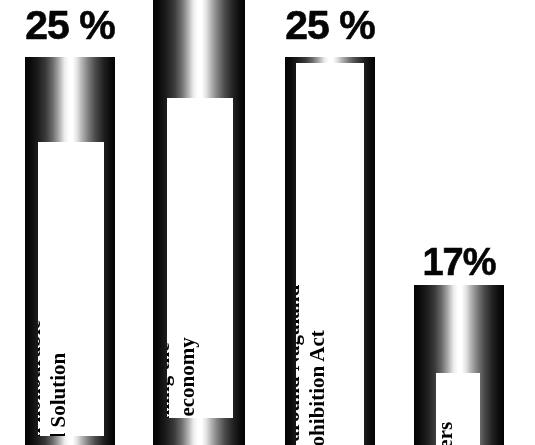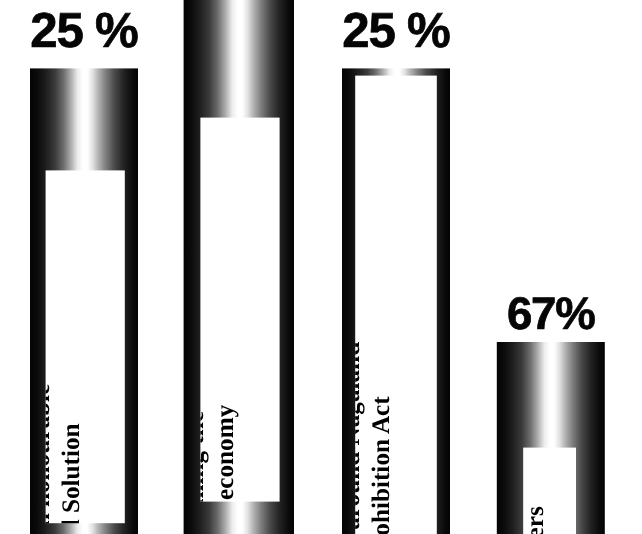--- a/index.html
+++ b/index.html
@@ -136,20 +136,20 @@
 
   <div class="bar-group" id="bar-group-2">
     <div class="value-label">25 %</div>
     <div class="bar"></div>
     <div class="caption-box">
       <div class="caption-text">Resolving the debate around Nagaland<br>Liquor Total Prohibition Act</div>
     </div>
   </div>
 
   <div class="bar-group" id="bar-group-3">
-    <div class="value-label">67%</div>
+    <div class="value-label">17%</div>
     <div class="bar"></div>
     <div class="caption-box">
       <div class="caption-text">Others</div>
     </div>
   </div>
 
 </div>
 
 </body></html>

